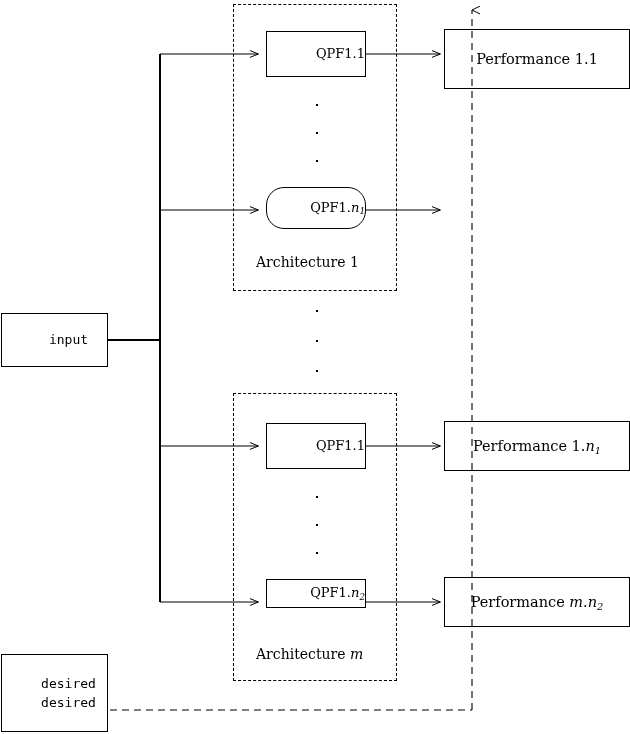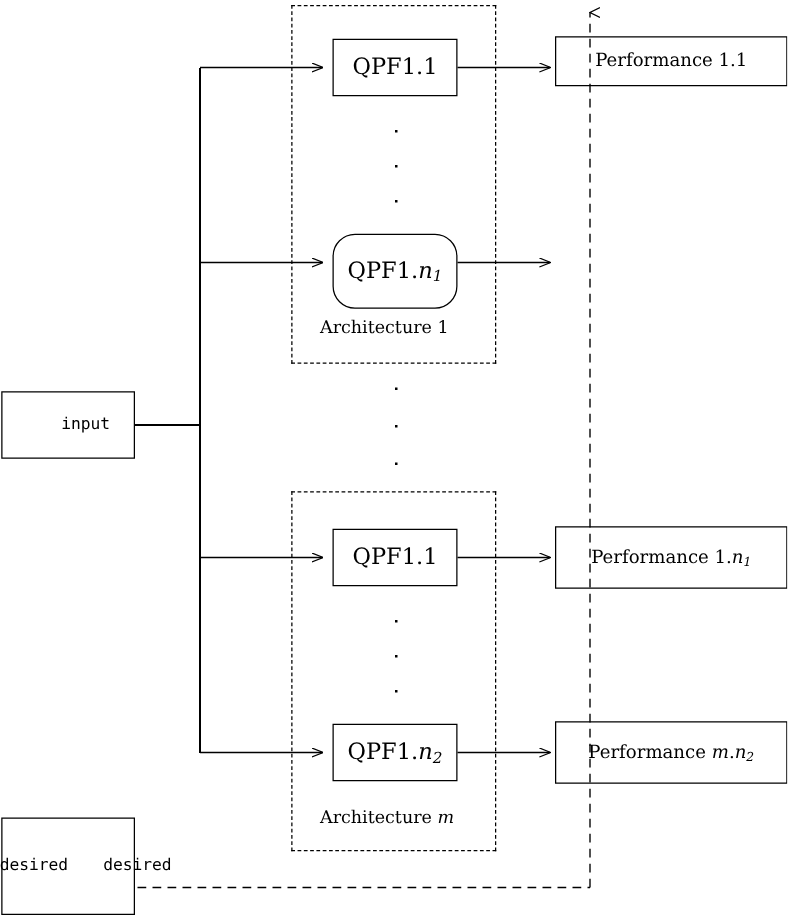--- a/index.html
+++ b/index.html
@@ -35,21 +35,22 @@
     justify-content: center;
     text-align: center;
     line-height: 1.25;
     z-index: 3;
   }
   .box-label {
     display: block;
     white-space: nowrap;
   }
   .qpf-box {
-    font-size: 18px;
+    font-size: 13px;
+    justify-content: flex-end;
   }
   .perf-box {
     font-size: 14.5px;
   }
   .io-box {
     font-size: 13px;
     font-family: "DejaVu Sans Mono", "Liberation Mono", monospace;
   }
   .io-box .box-label {
     line-height: 1.5;
@@ -133,54 +134,54 @@
     <g stroke="#000000" stroke-width="1.1" fill="none" stroke-dasharray="7,5">
       <line x1="110" y1="710" x2="472" y2="710"></line>
       <line x1="472" y1="710" x2="472" y2="10" marker-end="url(#arrowhead-up)"></line>
     </g>
   </svg>
 
   <div class="box qpf-box" style="left:266px; top:31px; width:100px; height:46px;">
     <span class="box-label">QPF1.1</span>
   </div>
 
-  <div class="box qpf-box" style="left:266px; top:187px; width:100px; height:60px;border-radius:18px;">
+  <div class="box qpf-box" style="left:266px; top:187px; width:100px; height:42px;border-radius:18px;">
     <span class="box-label"><span>QPF1.</span><span class="math-var">n</span><sub>1</sub></span>
   </div>
 
   <div class="box qpf-box" style="left:266px; top:423px; width:100px; height:46px;">
     <span class="box-label">QPF1.1</span>
   </div>
 
-  <div class="box qpf-box" style="left:266px; top:579px; width:100px; height:46px;">
+  <div class="box qpf-box" style="left:266px; top:579px; width:100px; height:29px;">
     <span class="box-label"><span>QPF1.</span><span class="math-var">n</span><sub>2</sub></span>
   </div>
 
   <div class="arch-caption" style="left:256px; top:254px;"><span>Architecture </span><span>1</span></div>
 
   <div class="arch-caption" style="left:256px; top:646px;"><span>Architecture </span><span class="math-var">m</span></div>
 
-  <div class="box perf-box" style="left:444px; top:29px; width:186px; height:40px;">
+  <div class="box perf-box" style="left:444px; top:29px; width:186px; height:60px;">
     <span class="box-label">Performance 1.1</span>
   </div>
 
 
   <div class="box perf-box" style="left:444px; top:421px; width:186px; height:50px;text-align:right;">
     <span class="box-label"><span>Performance 1.</span><span class="math-var">n</span><sub>1</sub></span>
   </div>
 
   <div class="box perf-box" style="left:444px; top:577px; width:186px; height:50px;">
     <span class="box-label"><span>Performance </span><span class="math-var">m</span><span>.</span><span class="math-var">n</span><sub>2</sub></span>
   </div>
 
   <div class="box io-box" style="left:1px; top:313px; width:107px; height:54px;">
     <span class="box-label">input</span>
   </div>
 
-  <div class="box io-box" style="left:1px; top:654px; width:107px; height:78px; flex-direction:row;">
+  <div class="box io-box" style="left:1px; top:654px; width:107px; height:78px; flex-direction:column;">
     <span class="box-label">desired</span>
     <span class="box-label">desired</span>
   </div>
 
   <div class="ellipsis" style="left:315px; top:104px; width:3px; height:58px;">
     <span></span>
     <span></span>
     <span></span>
   </div>
 

